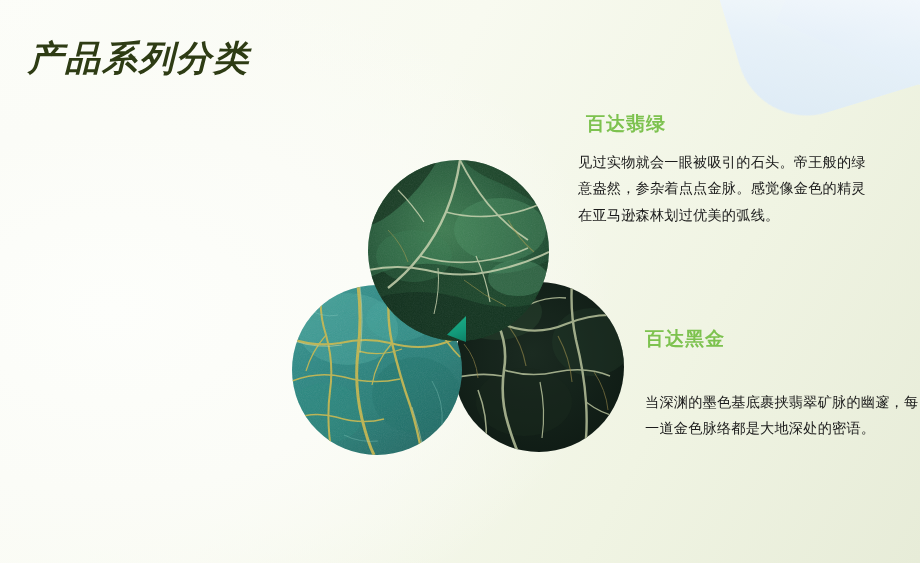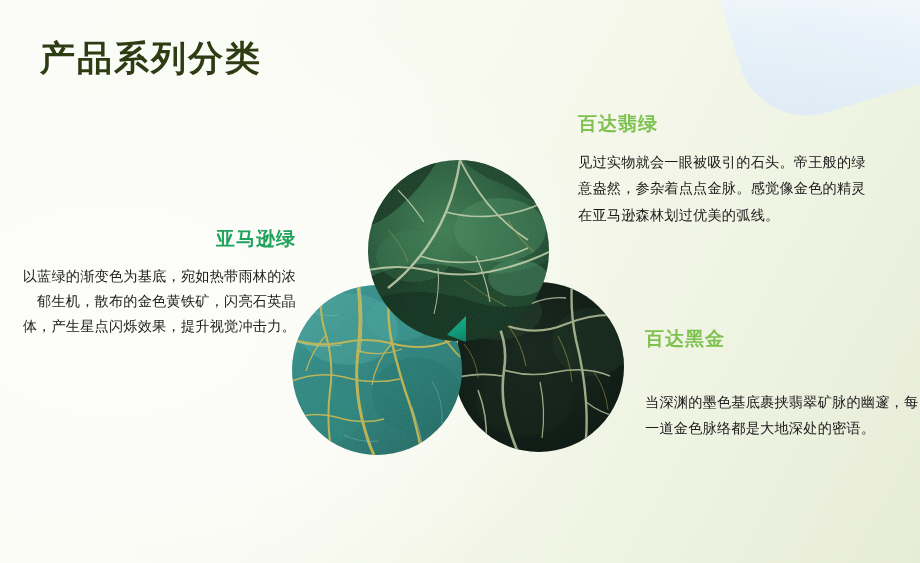--- a/index.html
+++ b/index.html
@@ -31,22 +31,22 @@
   .corner-deco2 {
     position:absolute; top:-90px; right:-110px;
     width:230px; height:165px;
     background:linear-gradient(200deg,#fdfefe 0%,#eef5fb 55%,#e2eef8 100%);
     transform:rotate(24deg);
     opacity:.85;
   }
 
   
   .title {
-    position:absolute; left:40px; top:38px;
-    font-size:35px; font-weight:bold; 
+    position:absolute; left:28px; top:38px;
+    font-size:35px; font-weight:bold; font-style:italic;
     letter-spacing:2px;
     color:#2e3c14;
     line-height:1.15;
     white-space:nowrap;
   }
 
   
   .circle {
     position:absolute;
     border-radius:50%;
@@ -79,21 +79,21 @@
     font-size:14.2px; font-weight:normal;
     color:#1b1b1b;
     line-height:1.78;
     letter-spacing:.2px;
   }
 
   #block-amazon { left:18px; top:228px; width:278px; text-align:right; }
   #block-amazon h3 { color:#1fa25c; }
 
   #block-emerald { left:578px; top:113px; width:290px; text-align:left; }
-  #block-emerald h3 { color:#7dc24f; }
+  #block-emerald h3 { color:#7dc24f;margin-left:8px; }
   #block-emerald p { line-height:1.86; }
 
   #block-black { left:645px; top:328px; width:280px; text-align:left; }
   #block-black h3 { color:#7dc24f; margin-bottom:38px; }
   #block-black p { line-height:1.86; }
 </style>
 </head>
 <body>
 
 <div id="slide">
@@ -238,24 +238,20 @@
         <path d="M104,54 Q116,76 118,100" stroke-width="1.1"></path>
         <path d="M10,62 Q22,76 24,96" stroke-width="1"></path>
         <path d="M140,90 Q152,108 154,128" stroke-width="1"></path>
       </g>
       <rect width="170" height="170" filter="url(#bg-rough)" fill="#ffffff" opacity=".22"></rect>
     </svg>
   </div>
 
   <div class="teal-wedge"></div>
 
-  <div class="block" id="block-amazon">
-    <h3>亚马逊绿</h3>
-    <p>以蓝绿的渐变色为基底，宛如热带雨林的浓郁生机，散布的金色黄铁矿，闪亮石英晶体，产生星点闪烁效果，提升视觉冲击力。</p>
-  </div>
 
   <div class="block" id="block-emerald">
     <h3>百达翡绿</h3>
     <p>见过实物就会一眼被吸引的石头。帝王般的绿意盎然，参杂着点点金脉。感觉像金色的精灵在亚马逊森林划过优美的弧线。</p>
   </div>
 
   <div class="block" id="block-black">
     <h3>百达黑金</h3>
     <p>当深渊的墨色基底裹挟翡翠矿脉的幽邃，每一道金色脉络都是大地深处的密语。</p>
   </div>

